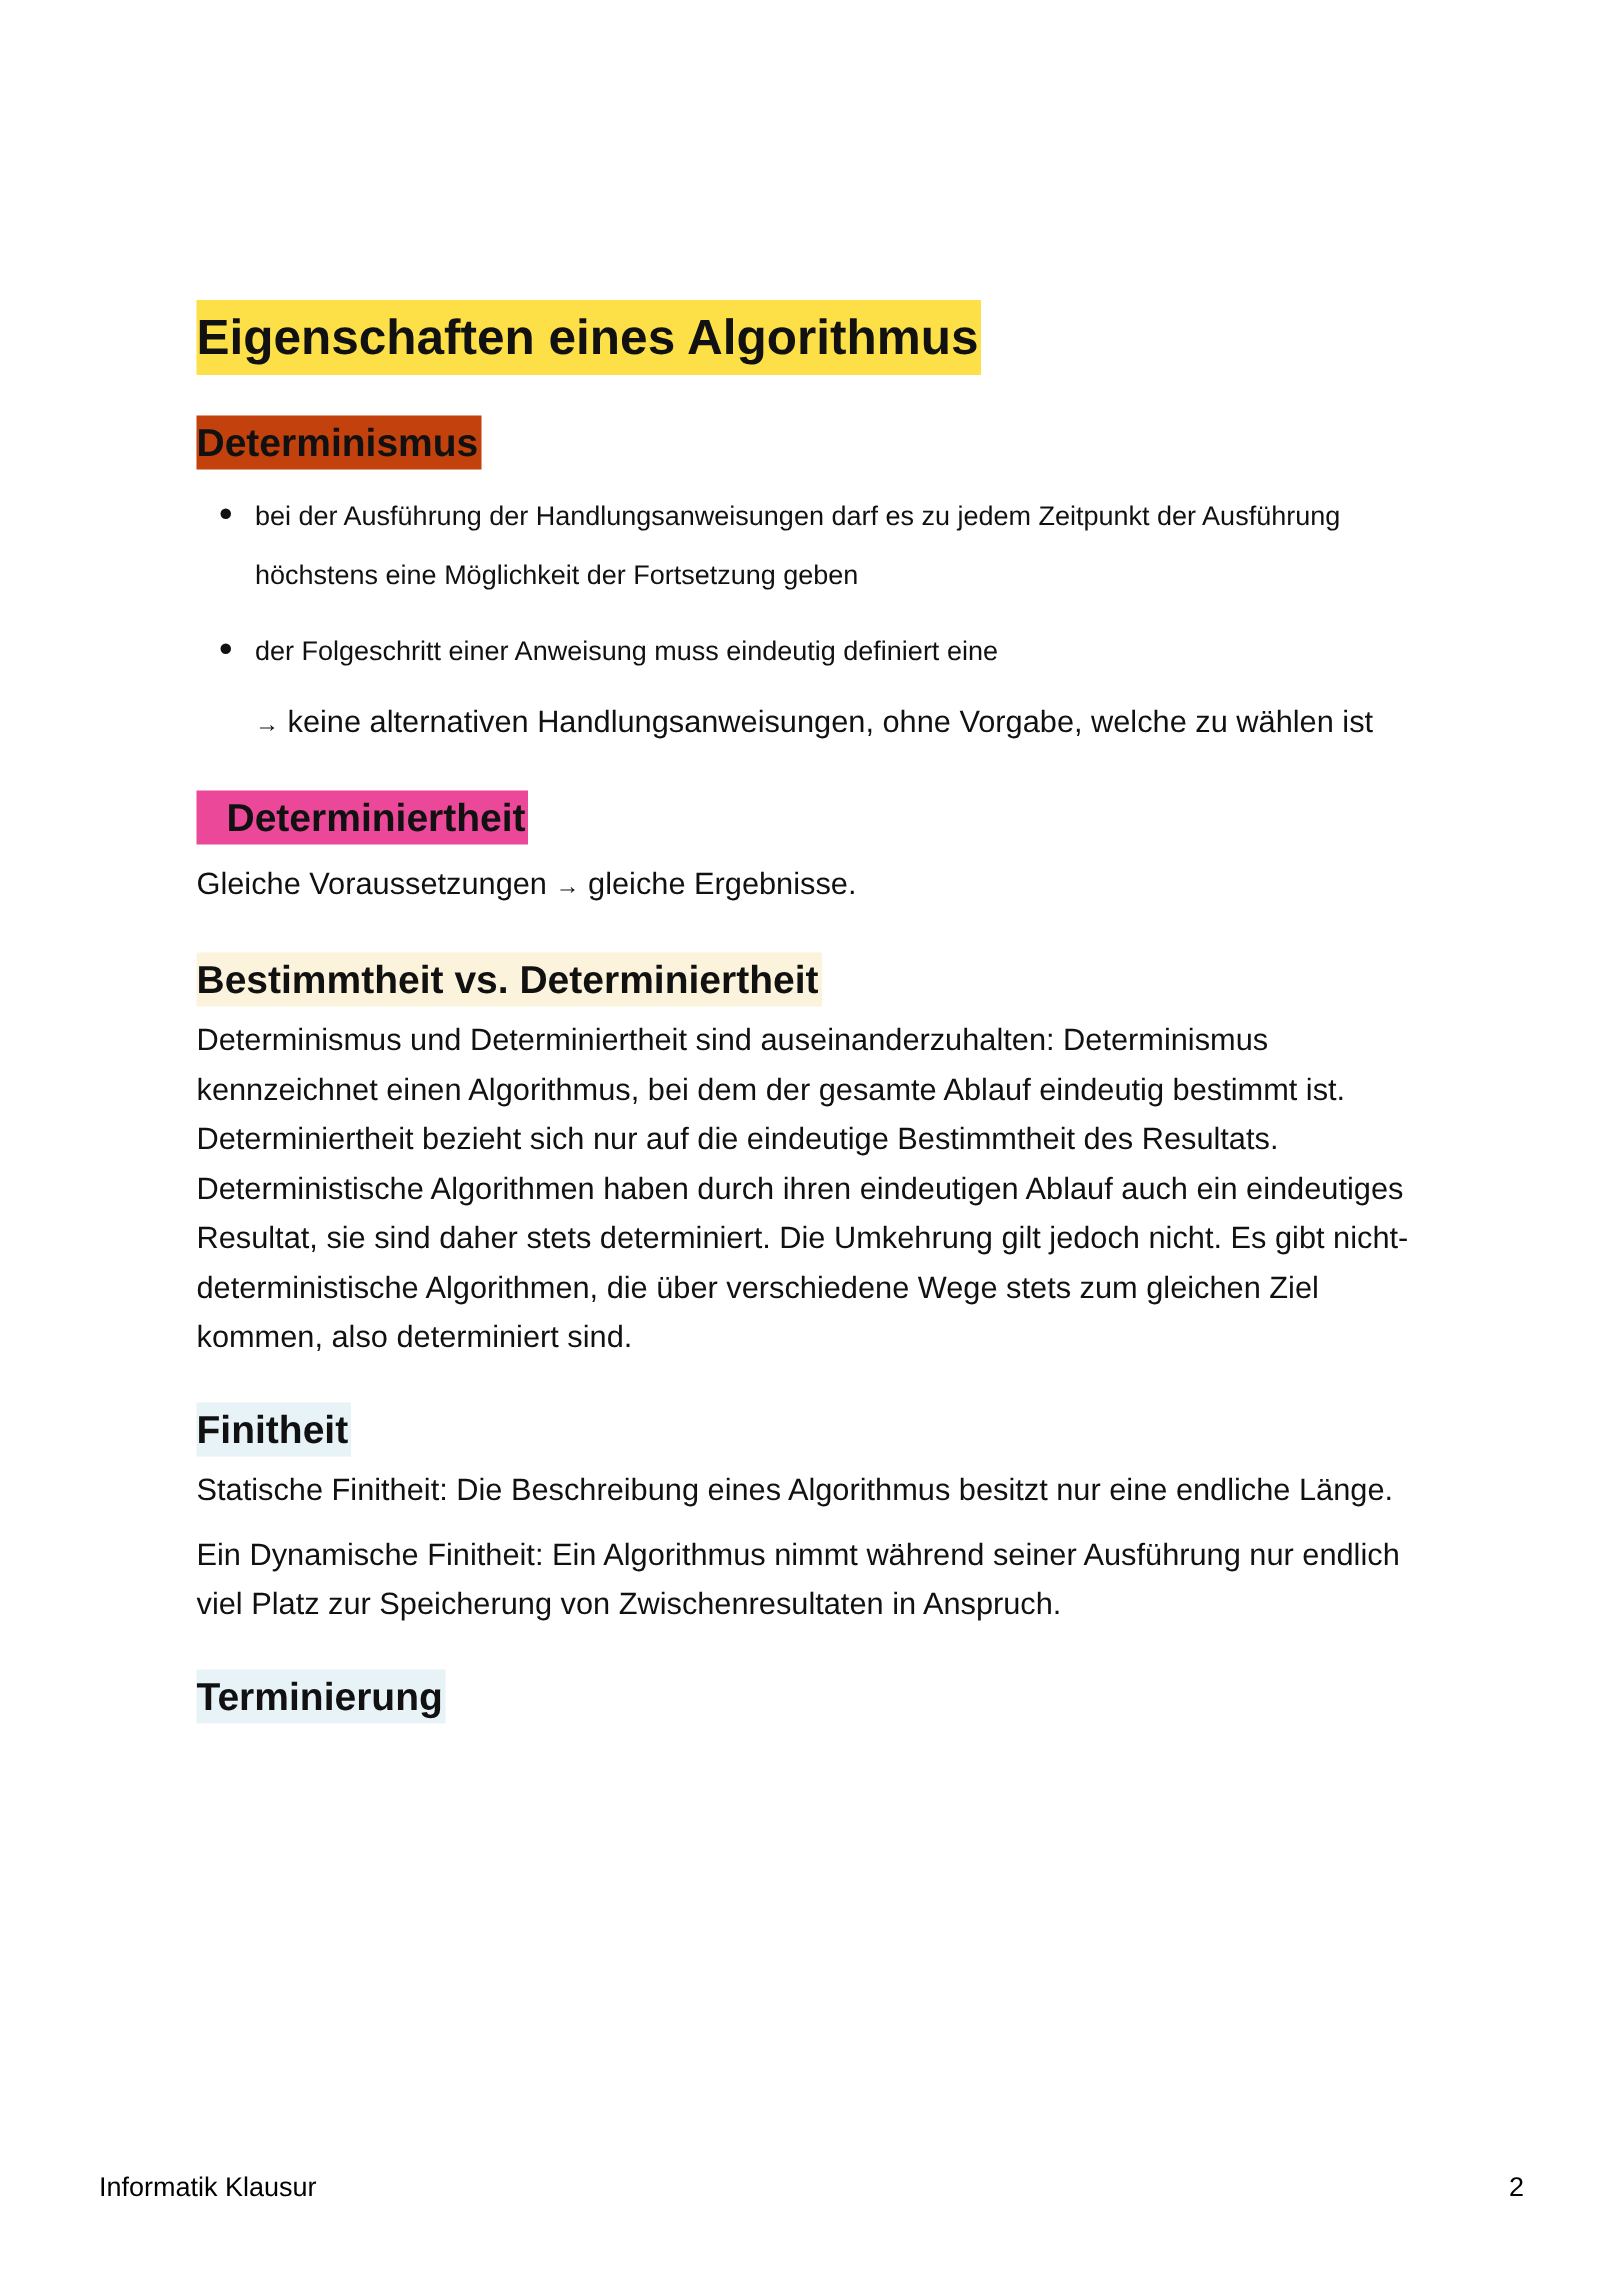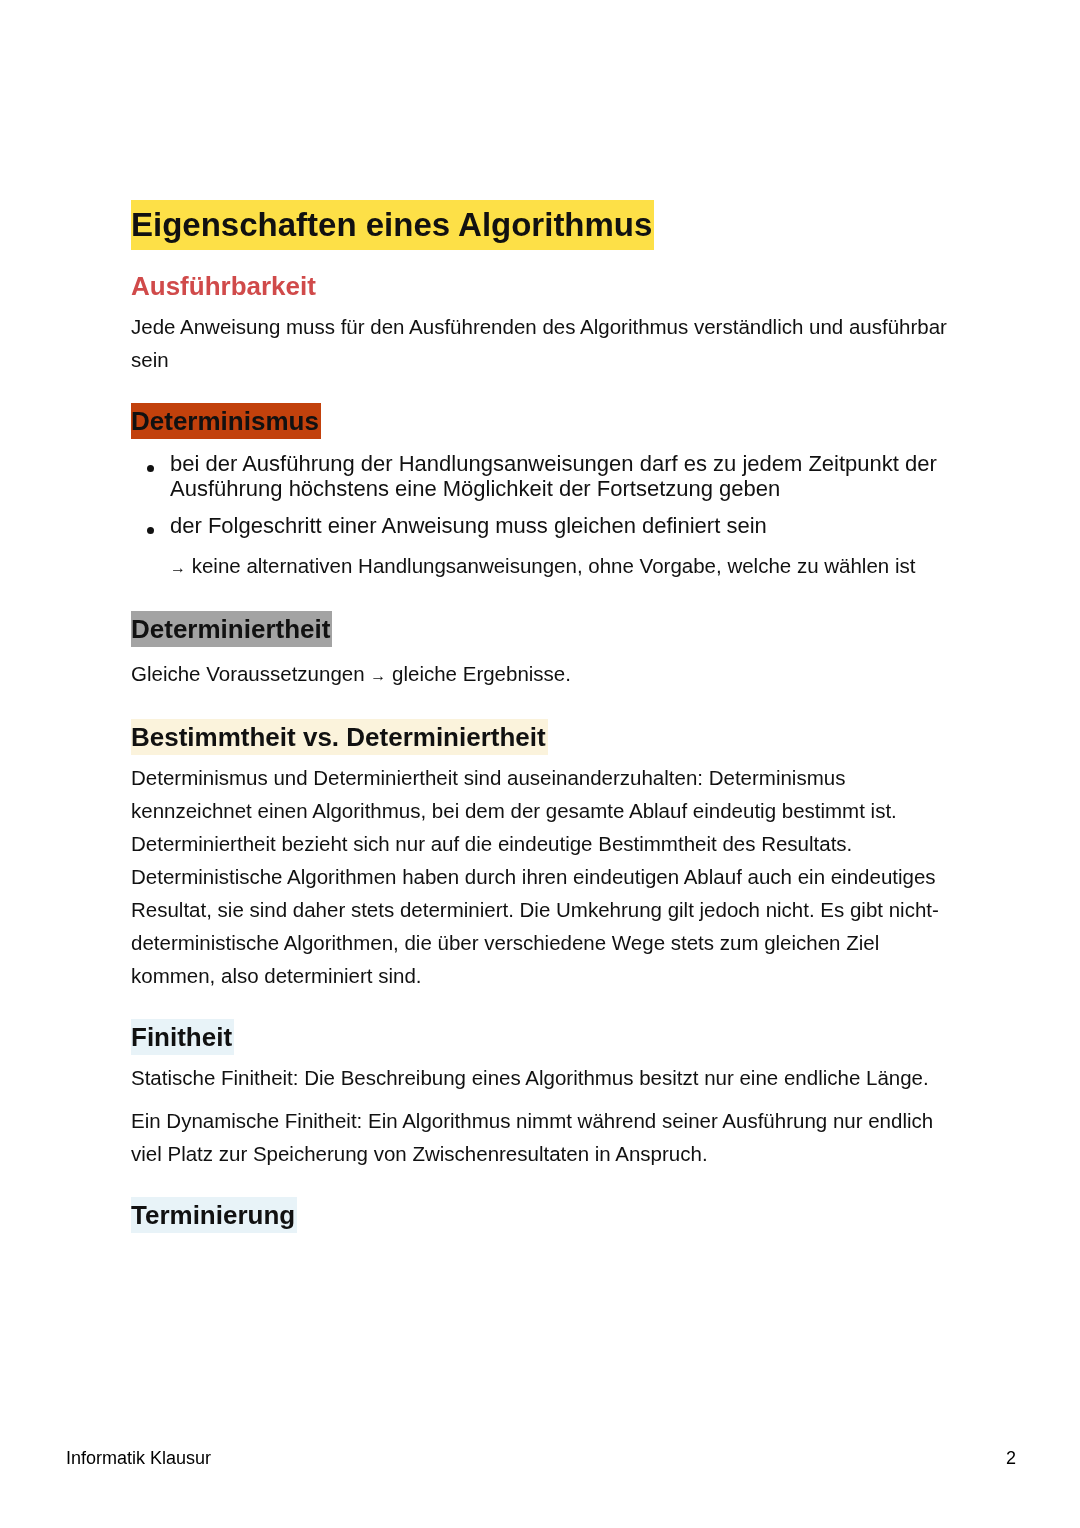--- a/index.html
+++ b/index.html
@@ -11,51 +11,47 @@
   h1 {
     margin: 0; font-size: 33px; font-weight: bold; line-height: 50px;
     display: inline-block; background: #fde047; padding: 0 2px 0 0;
   }
   h2 {
     margin: 0; font-size: 26px; font-weight: bold; line-height: 36px;
     display: inline-block; padding: 0 2px 0 0;
   }
   .h-red { color: #d04a4a; background: transparent; }
   .hl-green { background: #c2410c; }
-  .hl-gray { background: #a3a3a3; }
+  .hl-gray { background: #ec4899; padding-left: 20px; }
   .hl-yellow { background: #fbf3dc; }
   .hl-blue { background: #e8f3f8; }
   p { margin: 0; font-size: 20.5px; line-height: 33px; }
   ul { margin: 0; padding: 0; list-style: none; }
-  li { position: relative; padding-left: 39px; font-size: 22px; line-height: 25px; }
+  li { position: relative; padding-left: 39px; font-size: 18px; line-height: 39px; }
   li::before {
     content: ""; position: absolute; left: 16px; top: 14px;
     width: 7px; height: 7px; border-radius: 50%; background: #111;
   }
   .footer {
     position: absolute; top: 1448px; font-size: 18px; color: #000000;
   }
 </style>
 </head>
 <body>
 
 <div class="content">
 
   <h1>Eigenschaften eines Algorithmus</h1>
 
-  <div style="margin-top:18px;">
-    <h2 class="h-red">Ausführbarkeit</h2>
-    <p style="margin-top:6px;">Jede Anweisung muss für den Ausführenden des Algorithmus verständlich und ausführbar sein</p>
-  </div>
 
   <div style="margin-top:27px;">
     <h2 class="hl-green">Determinismus</h2>
     <ul style="margin-top:12px;">
       <li>bei der Ausführung der Handlungsanweisungen darf es zu jedem Zeitpunkt der Ausführung höchstens eine Möglichkeit der Fortsetzung geben</li>
-      <li style="margin-top:12px;">der Folgeschritt einer Anweisung muss gleichen definiert sein</li>
+      <li style="margin-top:12px;">der Folgeschritt einer Anweisung muss eindeutig definiert eine</li>
     </ul>
     <p style="margin-top:11px; padding-left:39px;">
       <span style="font-size:16px;">→</span>
       <span>keine alternativen Handlungsanweisungen, ohne Vorgabe, welche zu wählen ist</span>
     </p>
   </div>
 
   <div style="margin-top:27px;">
     <h2 class="hl-gray">Determiniertheit</h2>
     <p style="margin-top:10px;">

